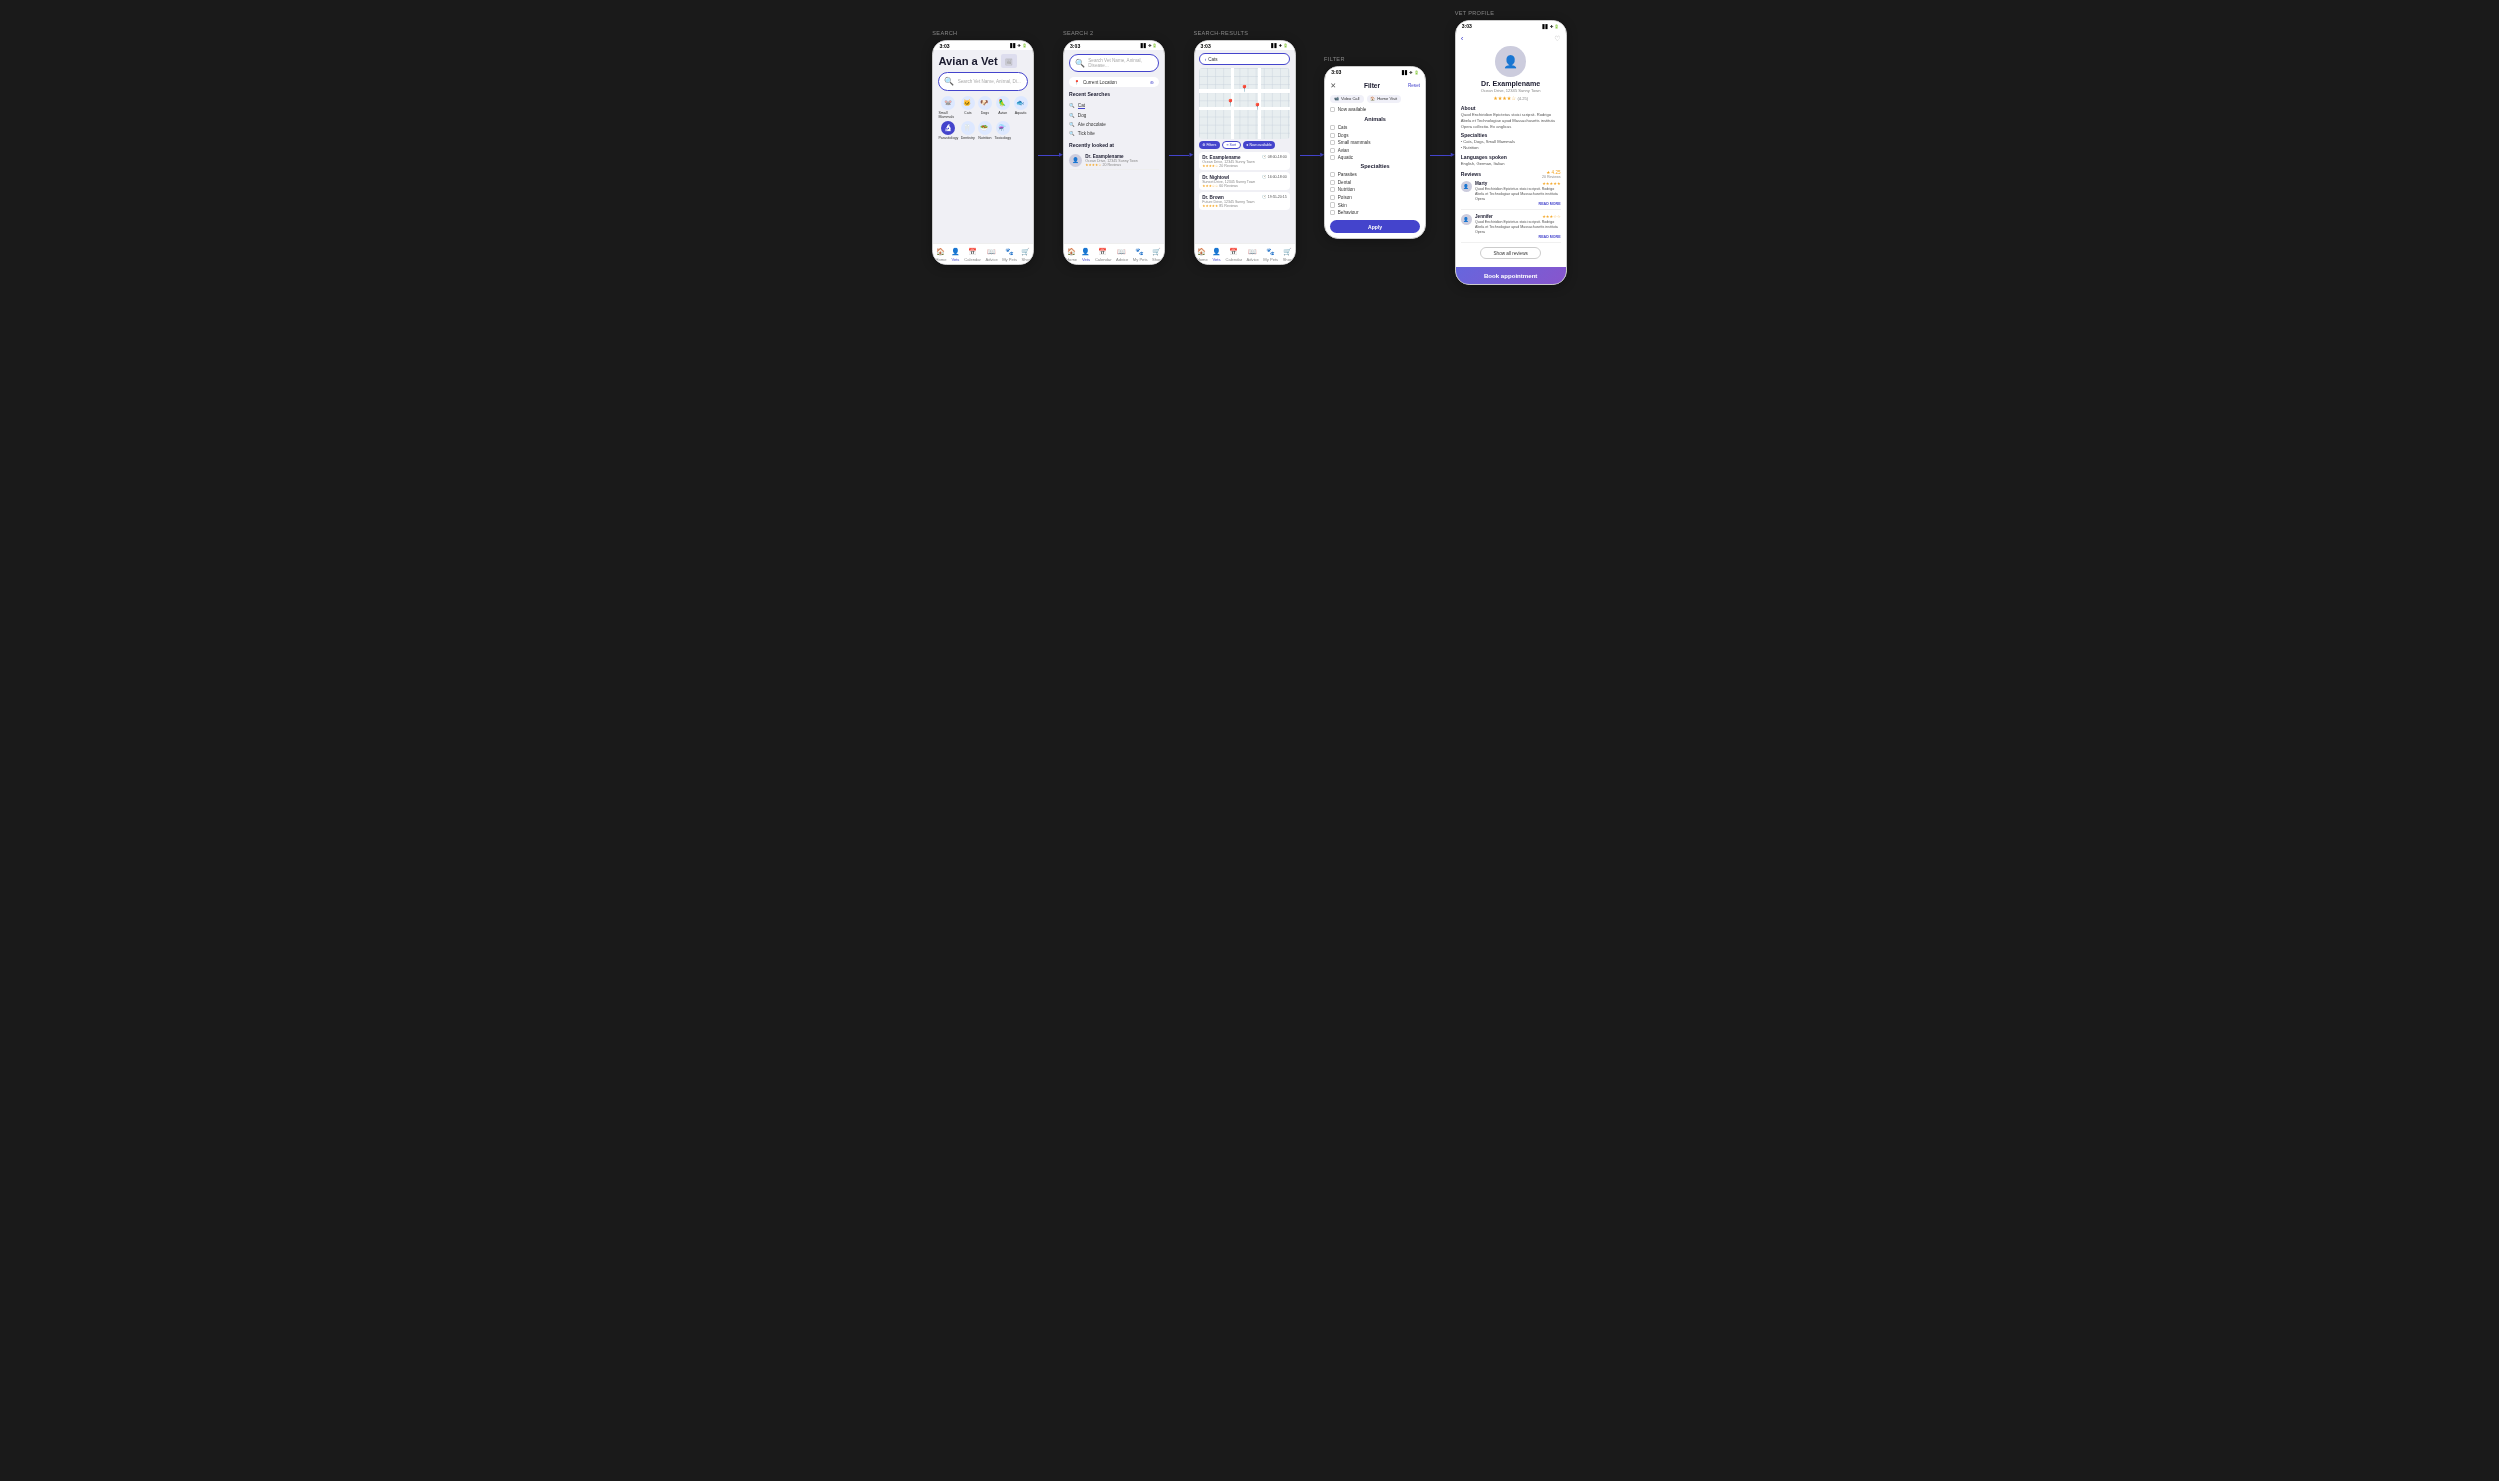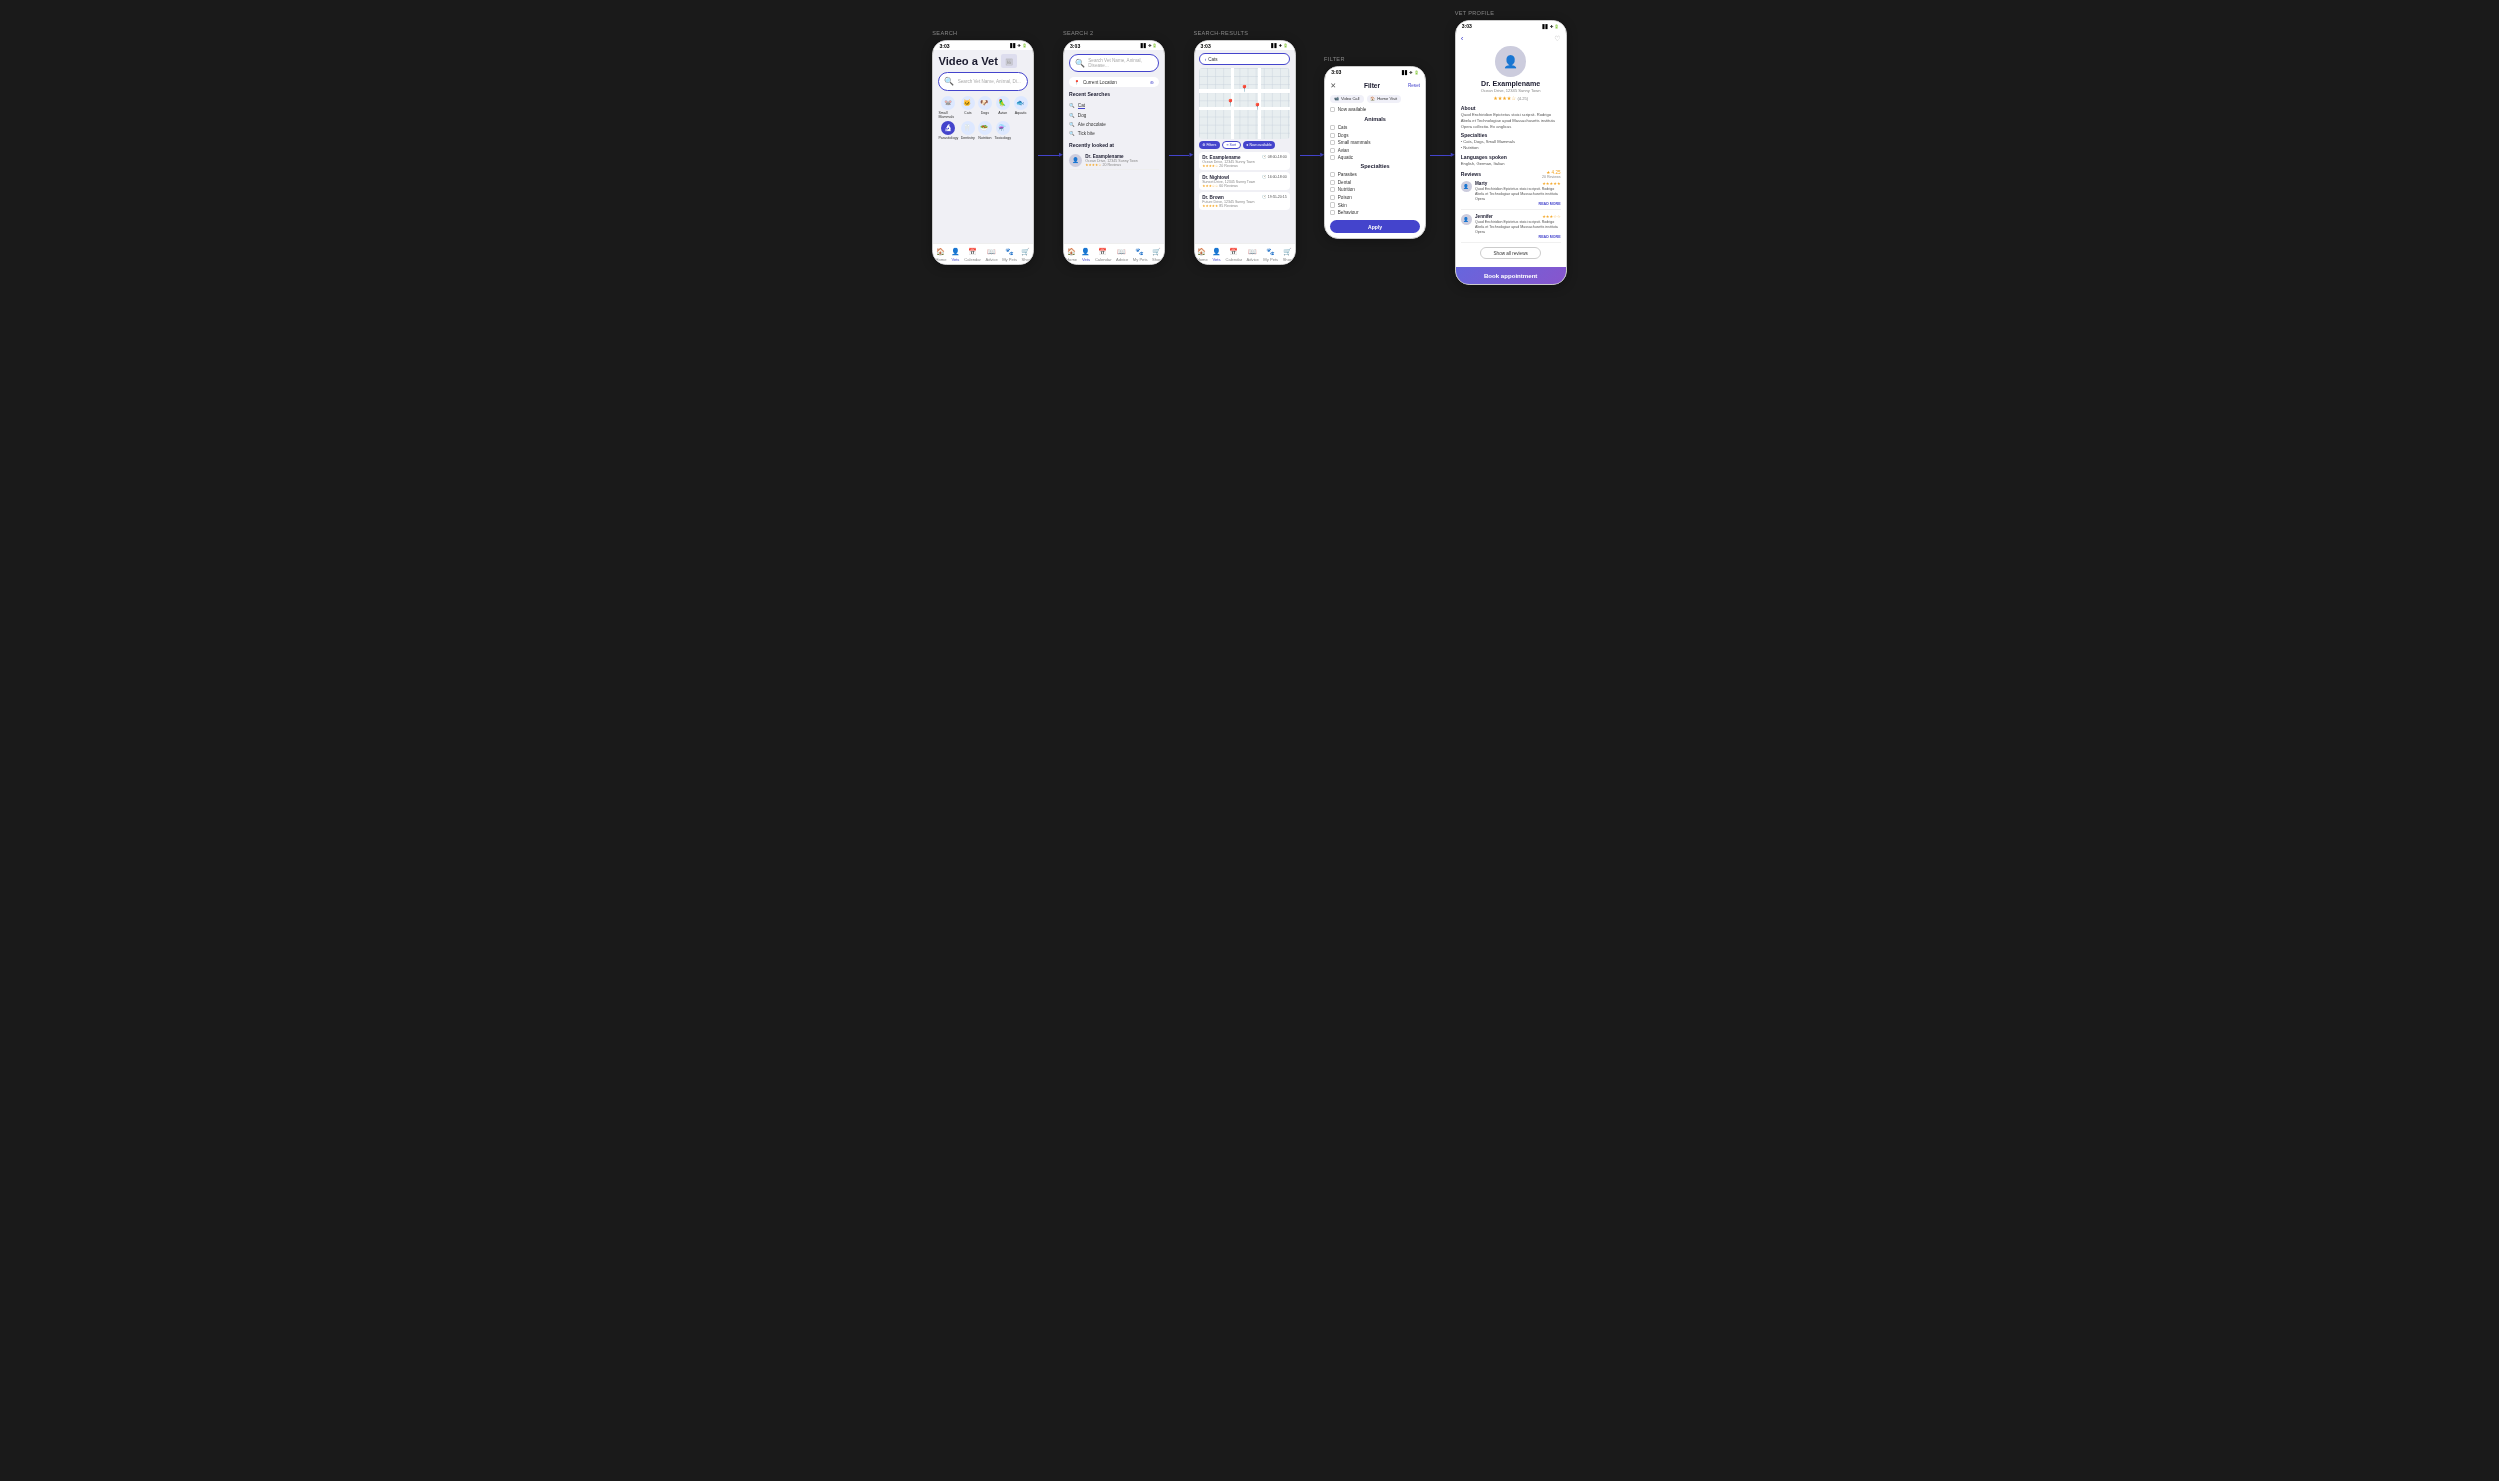--- a/index.html
+++ b/index.html
@@ -483,21 +483,21 @@
 
   <div class="screen-wrapper">
     <span class="screen-label">Search</span>
     <div class="phone">
       <div class="phone-status">
         <span>3:03</span>
         <span class="status-icons">▋▋ ✈ 🔋</span>
       </div>
       <div class="phone-inner">
         <div class="find-vet-title">
-          <span>Video a Vet</span>
+          <span>Avian a Vet</span>
           <div class="hero-image">🖼</div>
         </div>
         <div class="search-bar">
           <span>🔍</span>
           <span class="search-bar-text">Search Vet Name, Animal, Di...</span>
         </div>
         <div class="category-grid">
           <div class="category-item">
             <div class="category-icon-box">
                 <span>🐭</span>

